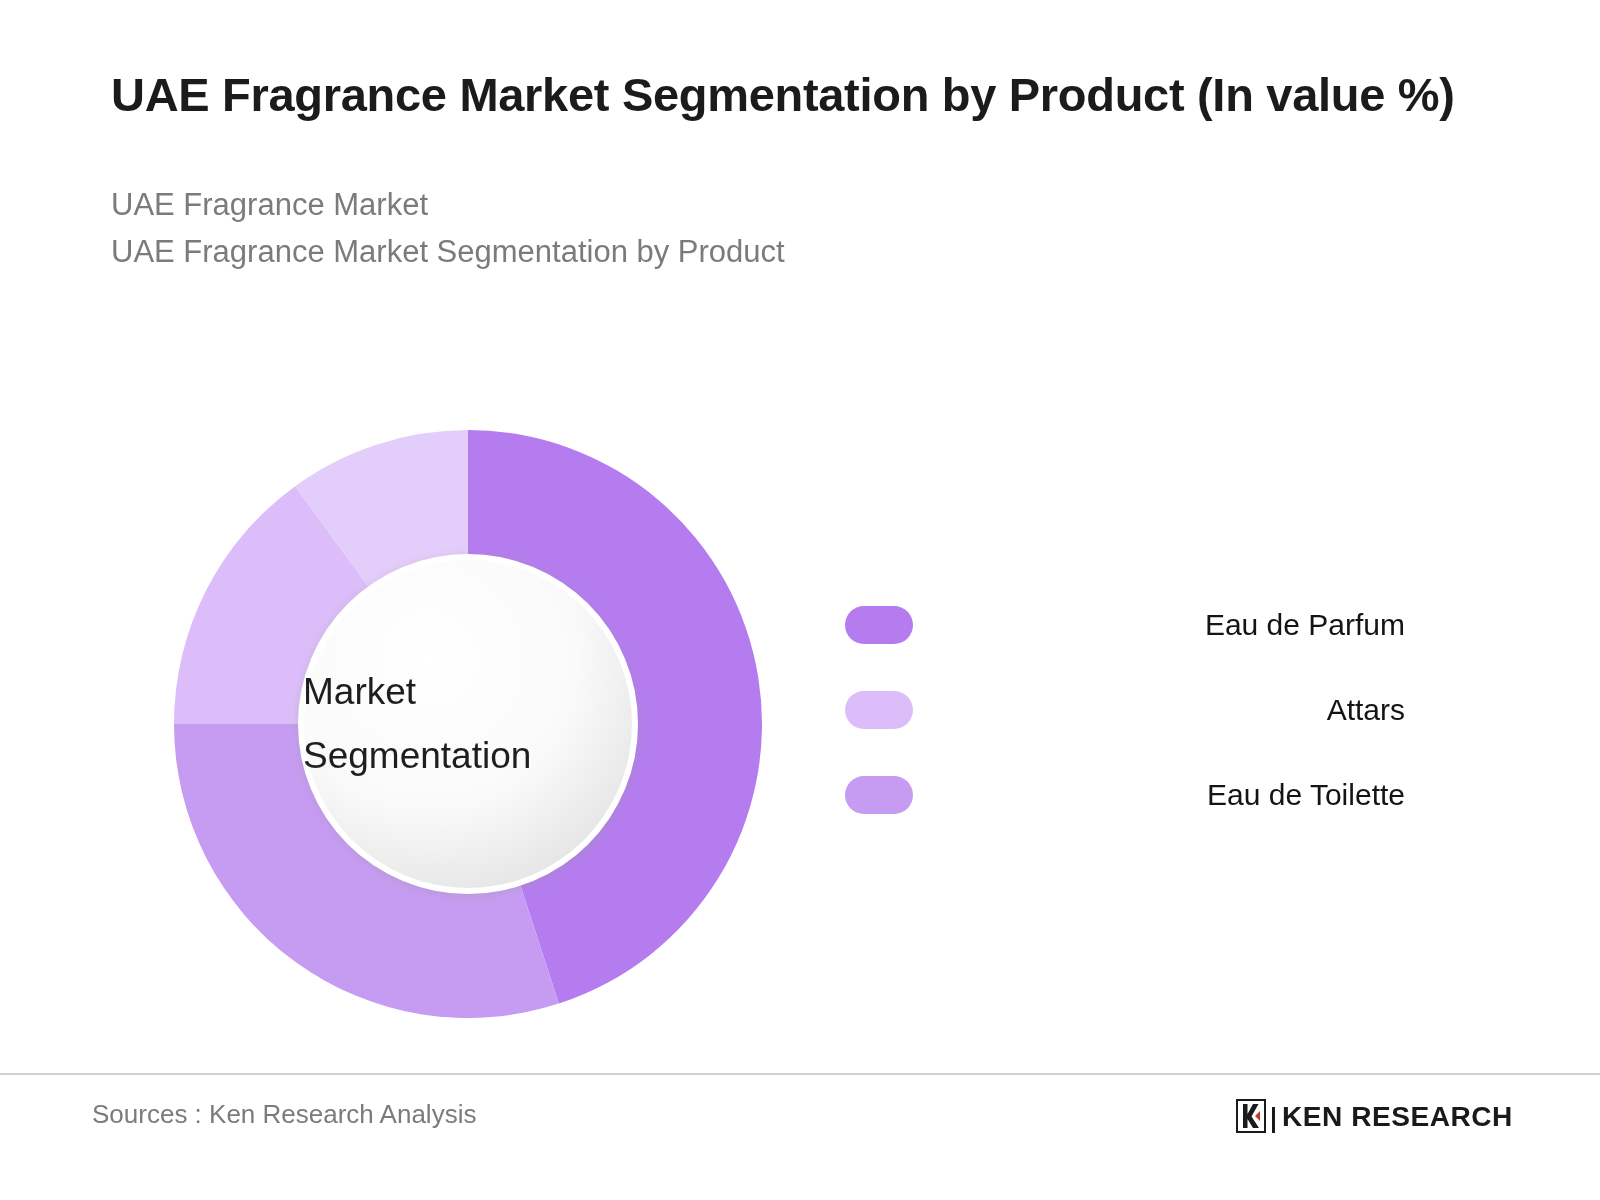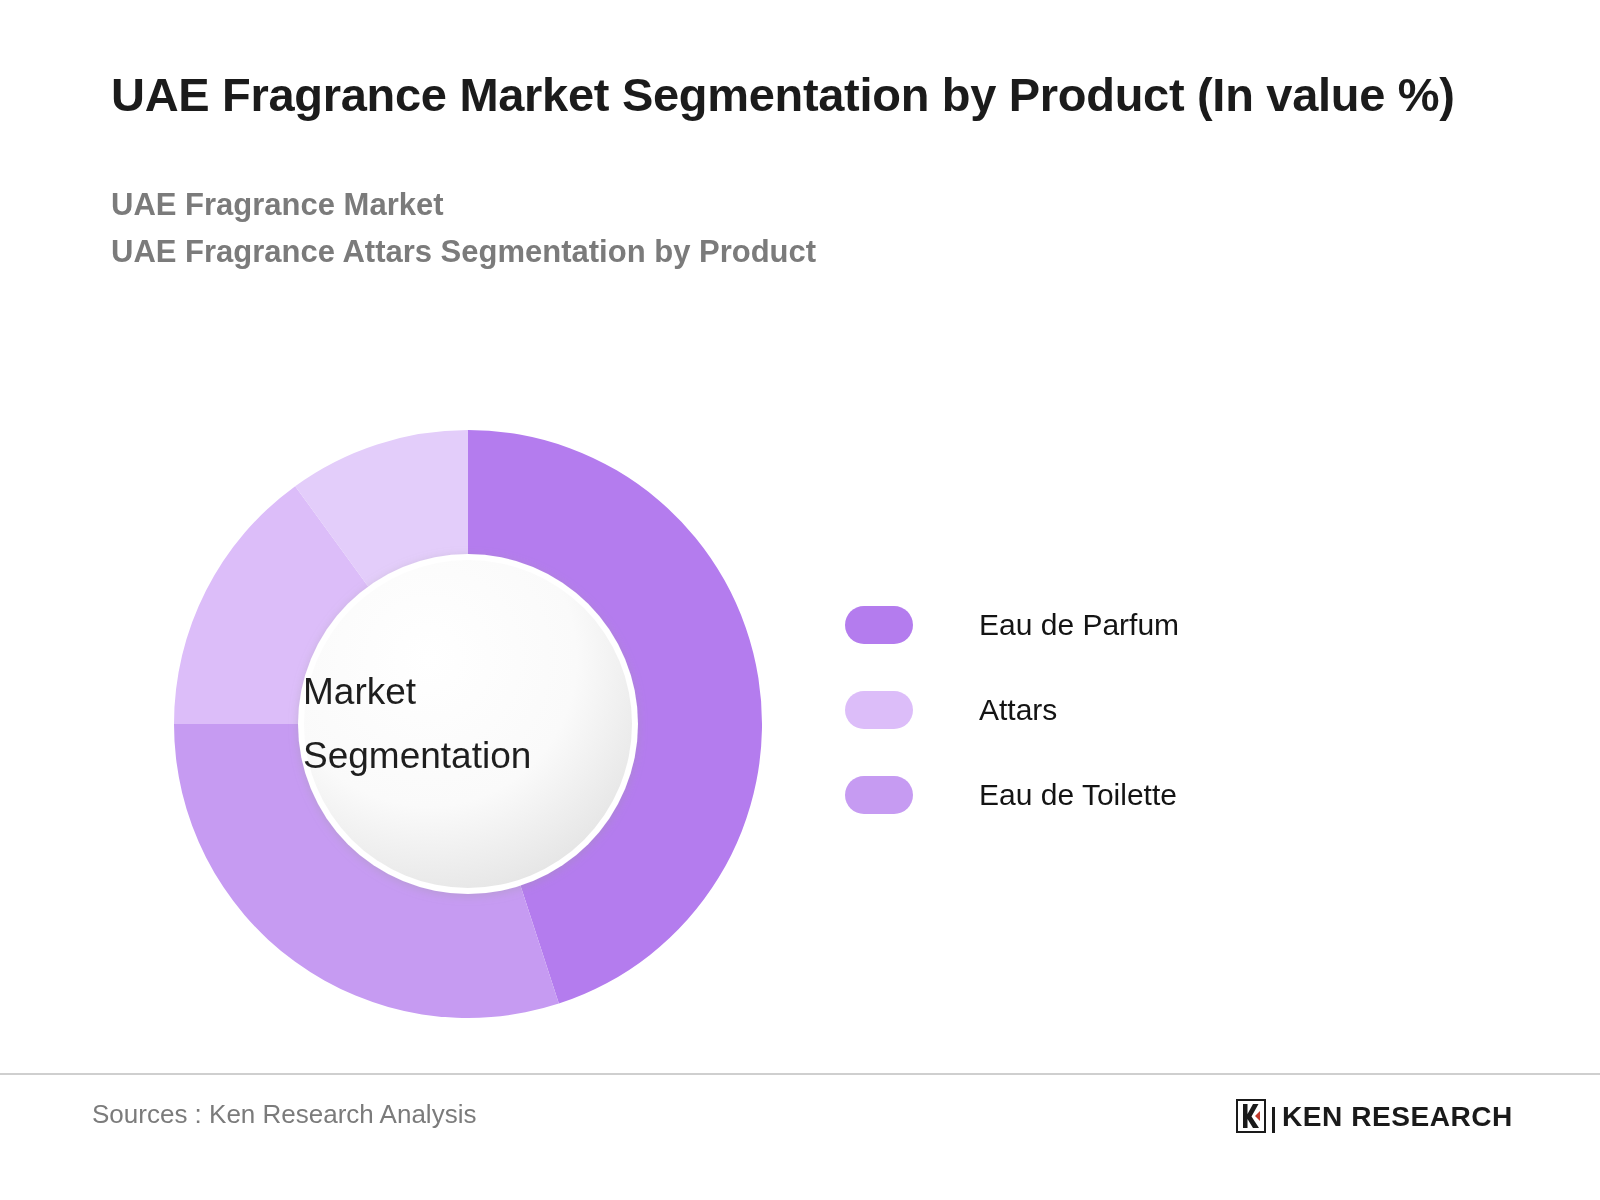--- a/index.html
+++ b/index.html
@@ -38,21 +38,21 @@
     margin: 0;
     max-width: 1385px;
   }
   .subtitle-block {
     margin-top: 52px;
   }
   .subtitle-line {
     font-size: 31px;
     color: #7b7b7b;
     line-height: 1.52;
-    font-weight: bold;
+    font-weight: normal;
   }
 
   
   .chart-area {
     position: absolute;
     left: 0;
     top: 400px;
     width: 1600px;
     height: 640px;
   }
@@ -87,20 +87,21 @@
   .legend {
     position: absolute;
     left: 845px;
     top: 182px;
     width: 560px;
   }
   .legend-item {
     display: flex;
     align-items: center;
     height: 85px;
+    justify-content: space-between;
   }
   .legend-swatch {
     width: 68px;
     height: 38px;
     border-radius: 19px;
     flex: 0 0 auto;
   }
   .legend-label {
     margin-left: 66px;
     font-size: 30px;
@@ -163,21 +164,21 @@
 </style>
 </head>
 <body>
 
 <div class="slide">
 
   <div class="header">
     <h1 class="title">UAE Fragrance Market Segmentation by Product (In value %)</h1>
     <div class="subtitle-block">
       <div class="subtitle-line">UAE Fragrance Market</div>
-      <div class="subtitle-line">UAE Fragrance Attars Segmentation by Product</div>
+      <div class="subtitle-line">UAE Fragrance Market Segmentation by Product</div>
     </div>
   </div>
 
   <div class="chart-area">
 
     <div class="donut-wrap">
       <svg class="donut-svg" viewBox="0 0 594 594">
         <defs>
           <radialGradient id="hubGrad" cx="38%" cy="30%" r="82%">
             <stop offset="0%" stop-color="#ffffff"></stop>

